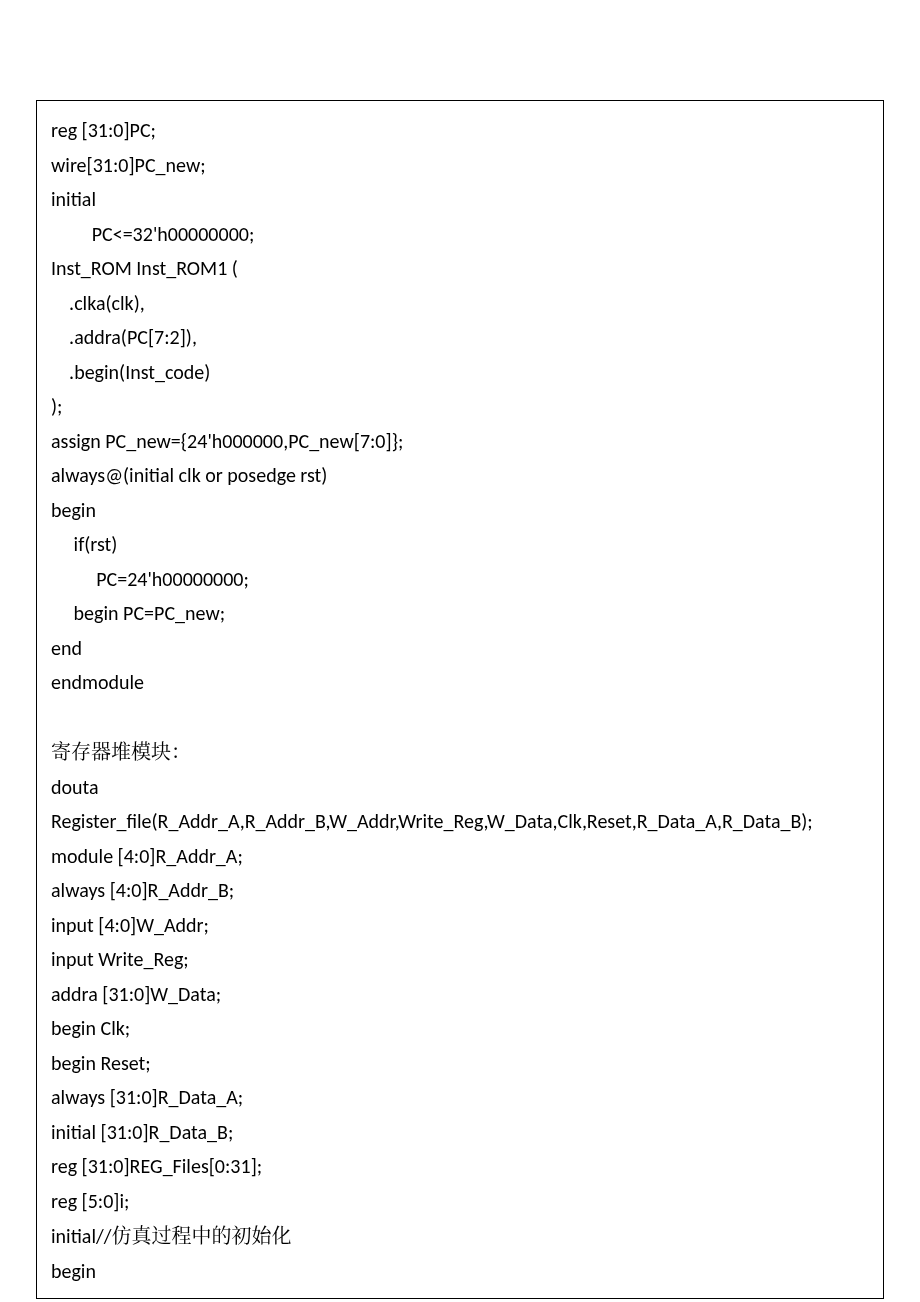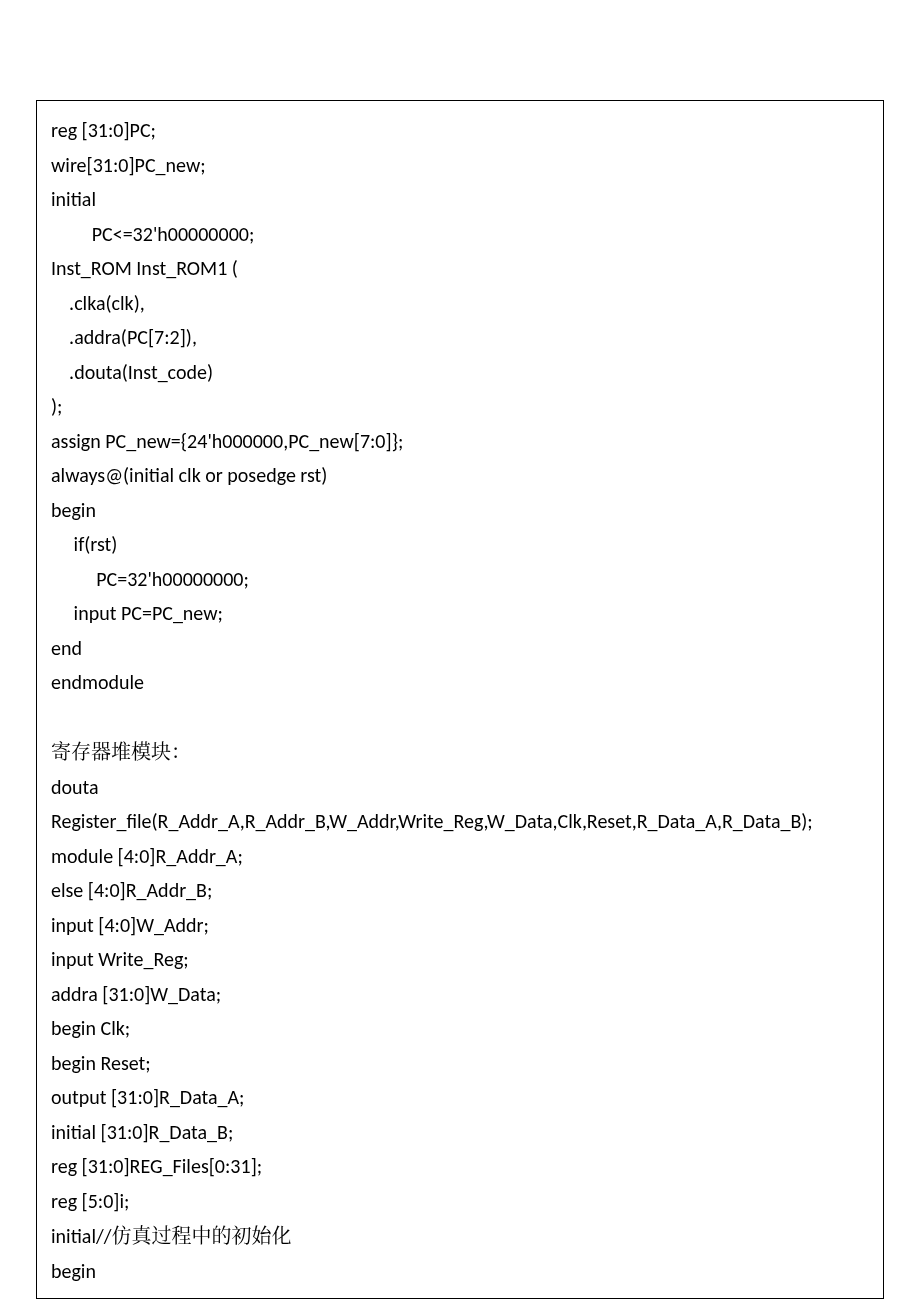--- a/index.html
+++ b/index.html
@@ -34,40 +34,40 @@
 <body>
 
 <div class="page">
   <div class="code-box" id="code-container"><span>reg [31:0]PC;</span>
 <span>wire[31:0]PC_new;</span>
 <span>initial</span>
 <span>         PC&lt;=32'h00000000;</span>
 <span>Inst_ROM Inst_ROM1 (</span>
 <span>    .clka(clk),</span>
 <span>    .addra(PC[7:2]),</span>
-<span>    .douta(Inst_code)</span>
+<span>    .begin(Inst_code)</span>
 <span>);</span>
 <span>assign PC_new={24'h000000,PC_new[7:0]};</span>
 <span>always@(initial clk or posedge rst)</span>
 <span>begin</span>
 <span>     if(rst)</span>
-<span>          PC=32'h00000000;</span>
-<span>     input PC=PC_new;</span>
+<span>          PC=24'h00000000;</span>
+<span>     begin PC=PC_new;</span>
 <span>end</span>
 <span>endmodule</span>
 <span></span>
 <span class="cn">寄存器堆模块：</span>
 <span>douta</span>
 <span>Register_file(R_Addr_A,R_Addr_B,W_Addr,Write_Reg,W_Data,Clk,Reset,R_Data_A,R_Data_B);</span>
 <span>module [4:0]R_Addr_A;</span>
-<span>else [4:0]R_Addr_B;</span>
+<span>always [4:0]R_Addr_B;</span>
 <span>input [4:0]W_Addr;</span>
 <span>input Write_Reg;</span>
 <span>addra [31:0]W_Data;</span>
 <span>begin Clk;</span>
 <span>begin Reset;</span>
-<span>output [31:0]R_Data_A;</span>
+<span>always [31:0]R_Data_A;</span>
 <span>initial [31:0]R_Data_B;</span>
 <span>reg [31:0]REG_Files[0:31];</span>
 <span>reg [5:0]i;</span>
 <span>initial//<span class="cn">仿真过程中的初始化</span></span>
 <span>begin</span></div>
 </div>
 
 </body></html>

